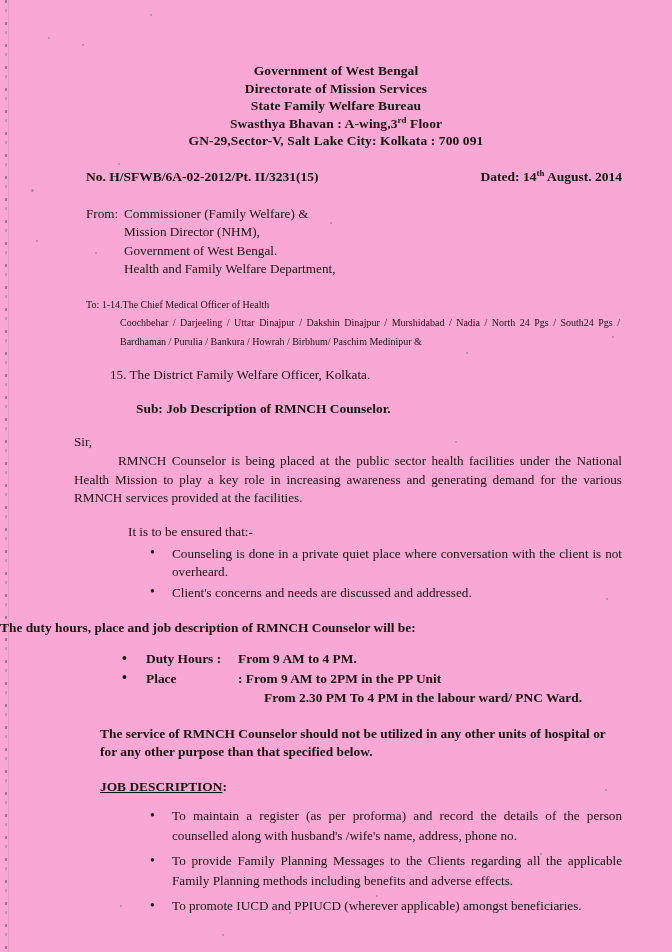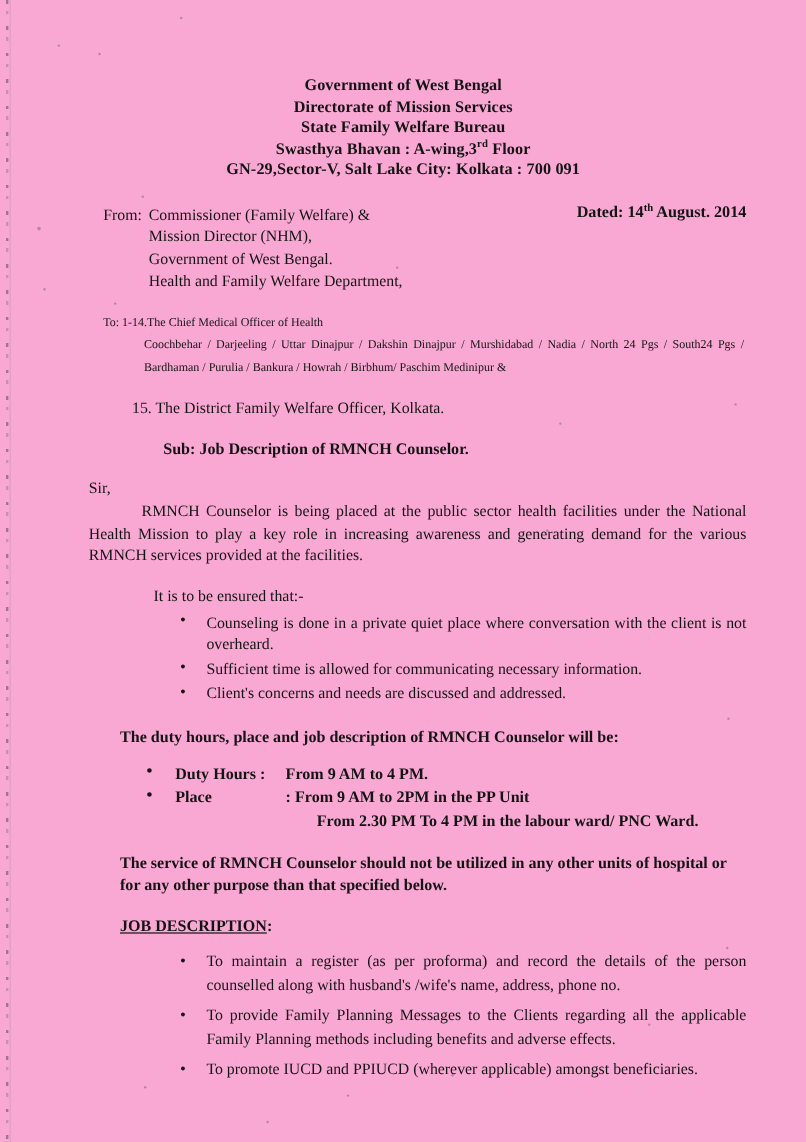--- a/index.html
+++ b/index.html
@@ -183,21 +183,20 @@
     content: "\2022";
     position: absolute;
     left: 2px;
     top: -0.5px;
     font-size: 14px;
   }
   ul.bul > li.nojust { text-align: left; }
 
   .dutyhead {
     margin-top: 17px;
-    padding-left: 100px;
     padding-right: 50px;
     font-size: 13.4px;
     font-weight: bold;
     line-height: 18px;
   }
 
   ul.duty {
     list-style: none;
     margin: 12px 0 0 0;
     padding: 0 0 0 120px;
@@ -300,20 +299,21 @@
 
     <div class="letterhead">
       <div>Government of West Bengal</div>
       <div>Directorate of Mission Services</div>
       <div>State Family Welfare Bureau</div>
       <div><span>Swasthya Bhavan : A-wing,3</span><sup>rd</sup><span> Floor</span></div>
       <div>GN-29,Sector-V, Salt Lake City: Kolkata : 700 091</div>
     </div>
 
     <div class="refrow">
+      <span class="ref">No. H/SFWB/6A-02-2012/Pt. II/3231(15)</span>
       <span class="date"><span>Dated: 14</span><sup>th</sup><span> August. 2014</span></span>
     </div>
 
     <div class="fromblock">
       <div><span class="lbl">From:</span><span>Commissioner (Family Welfare) &amp;</span></div>
       <span class="ind">Mission Director (NHM),</span>
       <span class="ind">Government of West Bengal.</span>
       <span class="ind">Health and Family Welfare Department,</span>
     </div>
 
@@ -325,21 +325,20 @@
     <div class="item15">15. The District Family Welfare Officer, Kolkata.</div>
 
     <div class="subject">Sub:  Job Description of RMNCH Counselor.</div>
 
     <div class="salutation">Sir,</div>
     <div class="bodypara">RMNCH Counselor is being placed at the public sector health facilities under the National Health Mission to play a key role in increasing awareness and generating demand for the various RMNCH services provided at the facilities.</div>
 
     <div class="ensured">It is to be ensured that:-</div>
     <ul class="bul">
       <li>Counseling is done in a private quiet place where conversation with the client is not overheard.</li>
-      <li class="nojust">Sufficient time is allowed for communicating necessary information.</li>
       <li class="nojust">Client's concerns and needs are discussed and addressed.</li>
     </ul>
 
     <div class="dutyhead">The duty hours, place and job description of RMNCH Counselor will be:</div>
     <ul class="duty">
       <li>
         <span class="duty-key">Duty Hours :</span><span>From 9 AM to 4 PM.</span>
       </li>
       <li>
         <span class="duty-key">Place</span><span>: From 9 AM to 2PM  in  the PP Unit</span>

